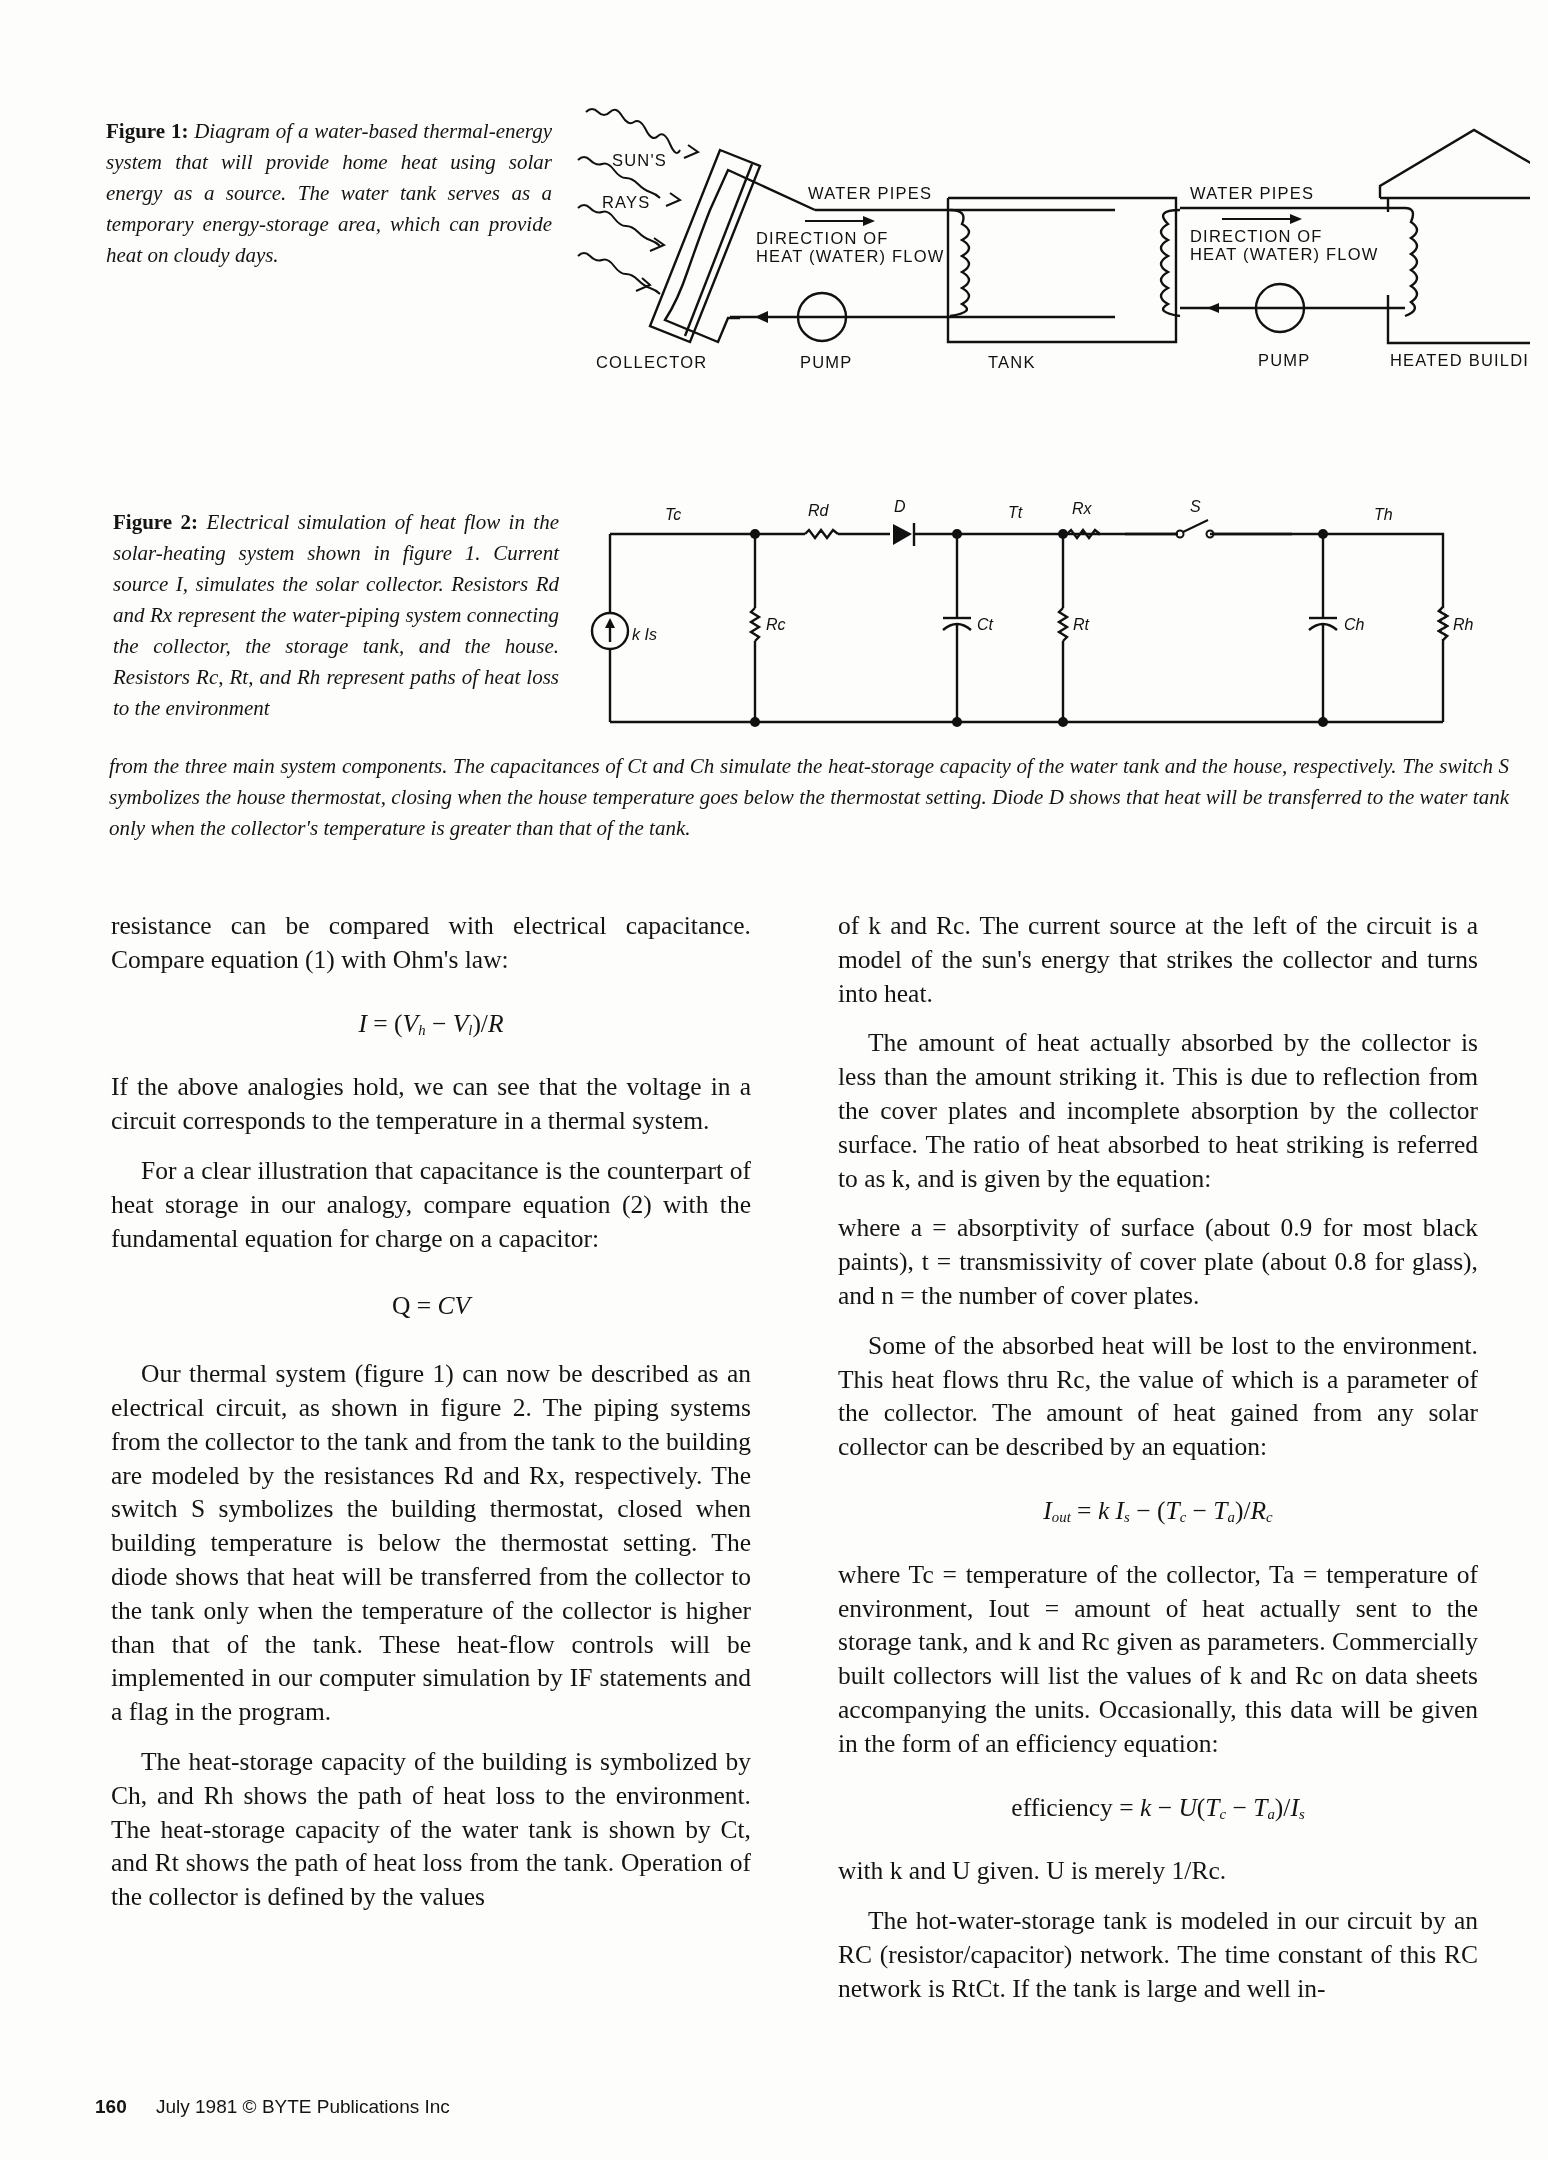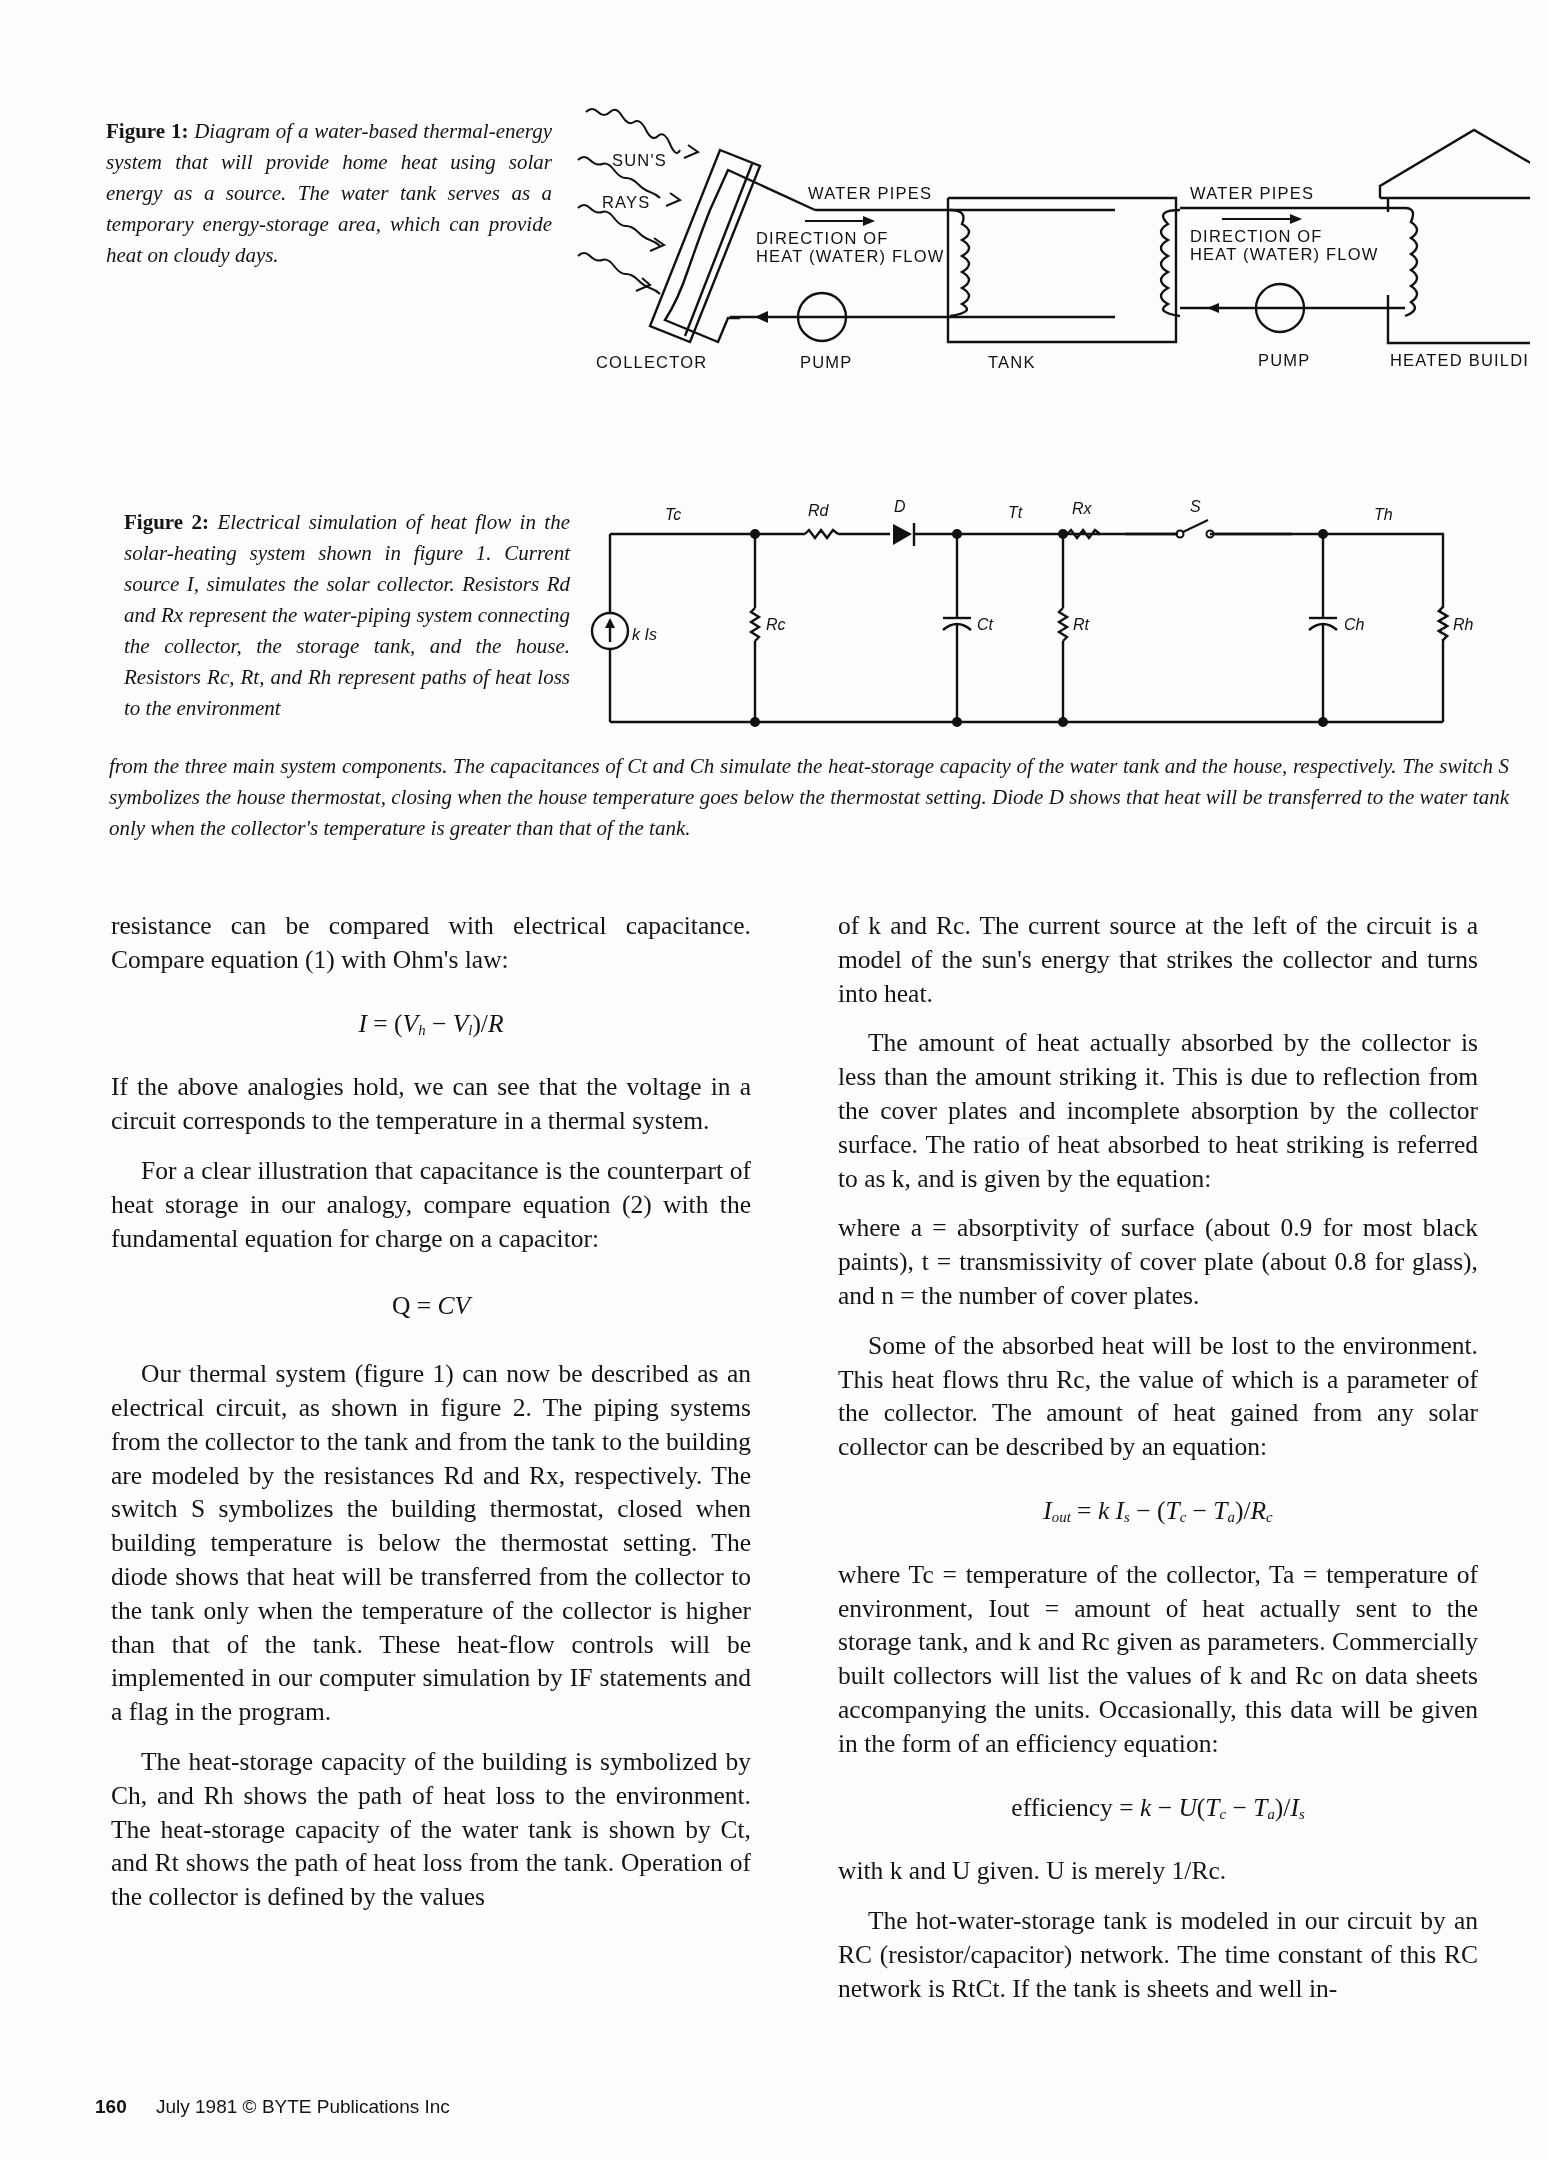--- a/index.html
+++ b/index.html
@@ -86,21 +86,21 @@
   <text class="diag-label" x="620" y="99">WATER PIPES</text>
   <text class="diag-label" x="620" y="142">DIRECTION OF</text>
   <text class="diag-label" x="620" y="160">HEAT (WATER) FLOW</text>
   <text class="diag-label" x="26" y="268">COLLECTOR</text>
   <text class="diag-label" x="230" y="268">PUMP</text>
   <text class="diag-label" x="418" y="268">TANK</text>
   <text class="diag-label" x="688" y="266">PUMP</text>
   <text class="diag-label" x="820" y="266">HEATED BUILDING</text>
 </svg>
 
-<div class="abs cap" style="left:110px; top:507px; width:446px;">
+<div class="abs cap" style="left:99px; top:507px; width:446px;">
   <b>Figure 2:</b>
   <span>Electrical simulation of heat flow in the solar-heating system shown in figure 1. Current source I, simulates the solar collector. Resistors Rd and Rx represent the water-piping system connecting the collector, the storage tank, and the house. Resistors Rc, Rt, and Rh represent paths of heat loss to the environment</span>
 </div>
 <div class="abs cap" style="left:95px; top:751px; width:1400px;">
   <span>from the three main system components. The capacitances of Ct and Ch simulate the heat-storage capacity of the water tank and the house, respectively. The switch S symbolizes the house thermostat, closing when the house temperature goes below the thermostat setting. Diode D shows that heat will be transferred to the water tank only when the collector's temperature is greater than that of the tank.</span>
 </div>
 
 <svg class="abs" style="left:590px; top:490px;" width="900" height="250" viewBox="0 0 900 250">
 
   <path class="w" d="M20 44 L165 44 L215 44"></path>
@@ -193,19 +193,19 @@
 
 <div class="col" style="left:822px; top:893px;">
   <p>of k and Rc. The current source at the left of the circuit is a model of the sun's energy that strikes the collector and turns into heat.</p>
   <p class="ind">The amount of heat actually absorbed by the collector is less than the amount striking it. This is due to reflection from the cover plates and incomplete absorption by the collector surface. The ratio of heat absorbed to heat striking is referred to as k, and is given by the equation:</p>
   <p>where a = absorptivity of surface (about 0.9 for most black paints), t = transmissivity of cover plate (about 0.8 for glass), and n = the number of cover plates.</p>
   <p class="ind">Some of the absorbed heat will be lost to the environment. This heat flows thru Rc, the value of which is a parameter of the collector. The amount of heat gained from any solar collector can be described by an equation:</p>
   <p class="eq" style="margin:30px 0 30px;"><i>I</i><sub>out</sub> = <i>k I</i><sub>s</sub> − (<i>T</i><sub>c</sub> − <i>T</i><sub>a</sub>)/<i>R</i><sub>c</sub></p>
   <p>where Tc = temperature of the collector, Ta = temperature of environment, Iout = amount of heat actually sent to the storage tank, and k and Rc given as parameters. Commercially built collectors will list the values of k and Rc on data sheets accompanying the units. Occasionally, this data will be given in the form of an efficiency equation:</p>
   <p class="eq" style="margin:30px 0 30px;">efficiency = <i>k</i> − <i>U</i>(<i>T</i><sub>c</sub> − <i>T</i><sub>a</sub>)/<i>I</i><sub>s</sub></p>
   <p>with k and U given. U is merely 1/Rc.</p>
-  <p class="ind">The hot-water-storage tank is modeled in our circuit by an RC (resistor/capacitor) network. The time constant of this RC network is RtCt. If the tank is sheets and well in-</p>
+  <p class="ind">The hot-water-storage tank is modeled in our circuit by an RC (resistor/capacitor) network. The time constant of this RC network is RtCt. If the tank is large and well in-</p>
 </div>
 
 <div class="abs footer" style="left:95px; top:2096px;">
   <span class="pg">160</span>
   <span>July 1981 © BYTE Publications Inc</span>
 </div>
 
 </body></html>

